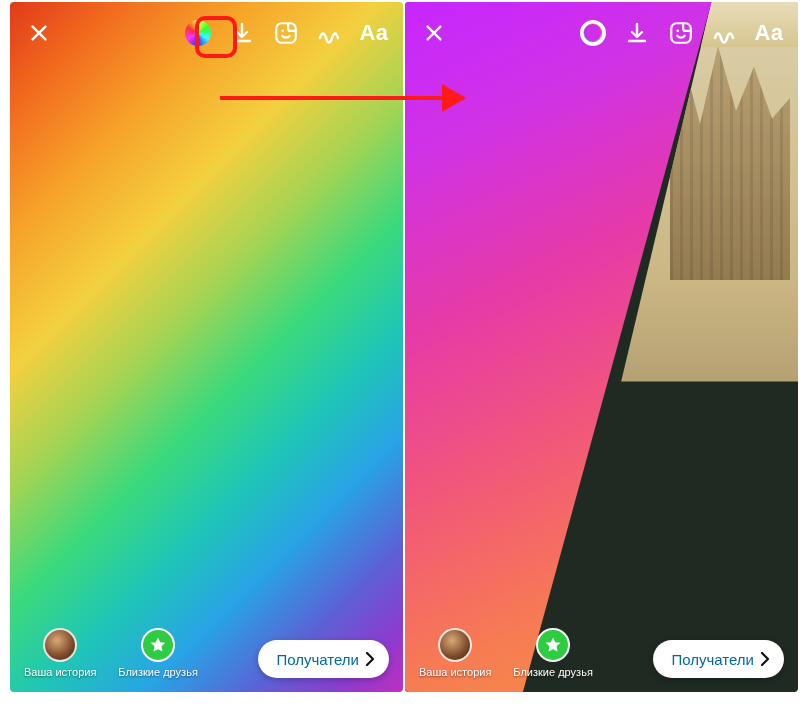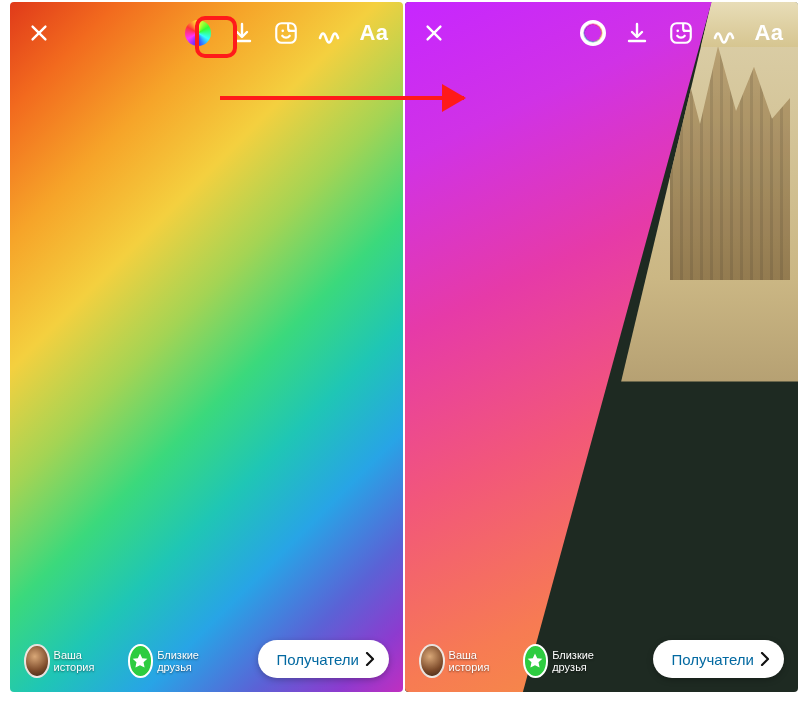--- a/index.html
+++ b/index.html
@@ -151,21 +151,21 @@
   .bottom {
     position:absolute;
     left:0; right:0; bottom:14px;
     display:flex;
     align-items:flex-end;
     padding:0 14px;
     gap:22px;
   }
   .btm-item {
     display:flex;
-    flex-direction:row;
+    flex-direction:column;
     align-items:center;
     gap:4px;
     color:#fff;
     font-size:11px;
     text-shadow:0 1px 2px rgba(0,0,0,.5);
   }
   .avatar {
     width:34px; height:34px; border-radius:50%;
     background: radial-gradient(circle at 40% 35%, #d9a878, #7c4a2a 60%, #3a2314);
     border:2px solid rgba(255,255,255,.85);

